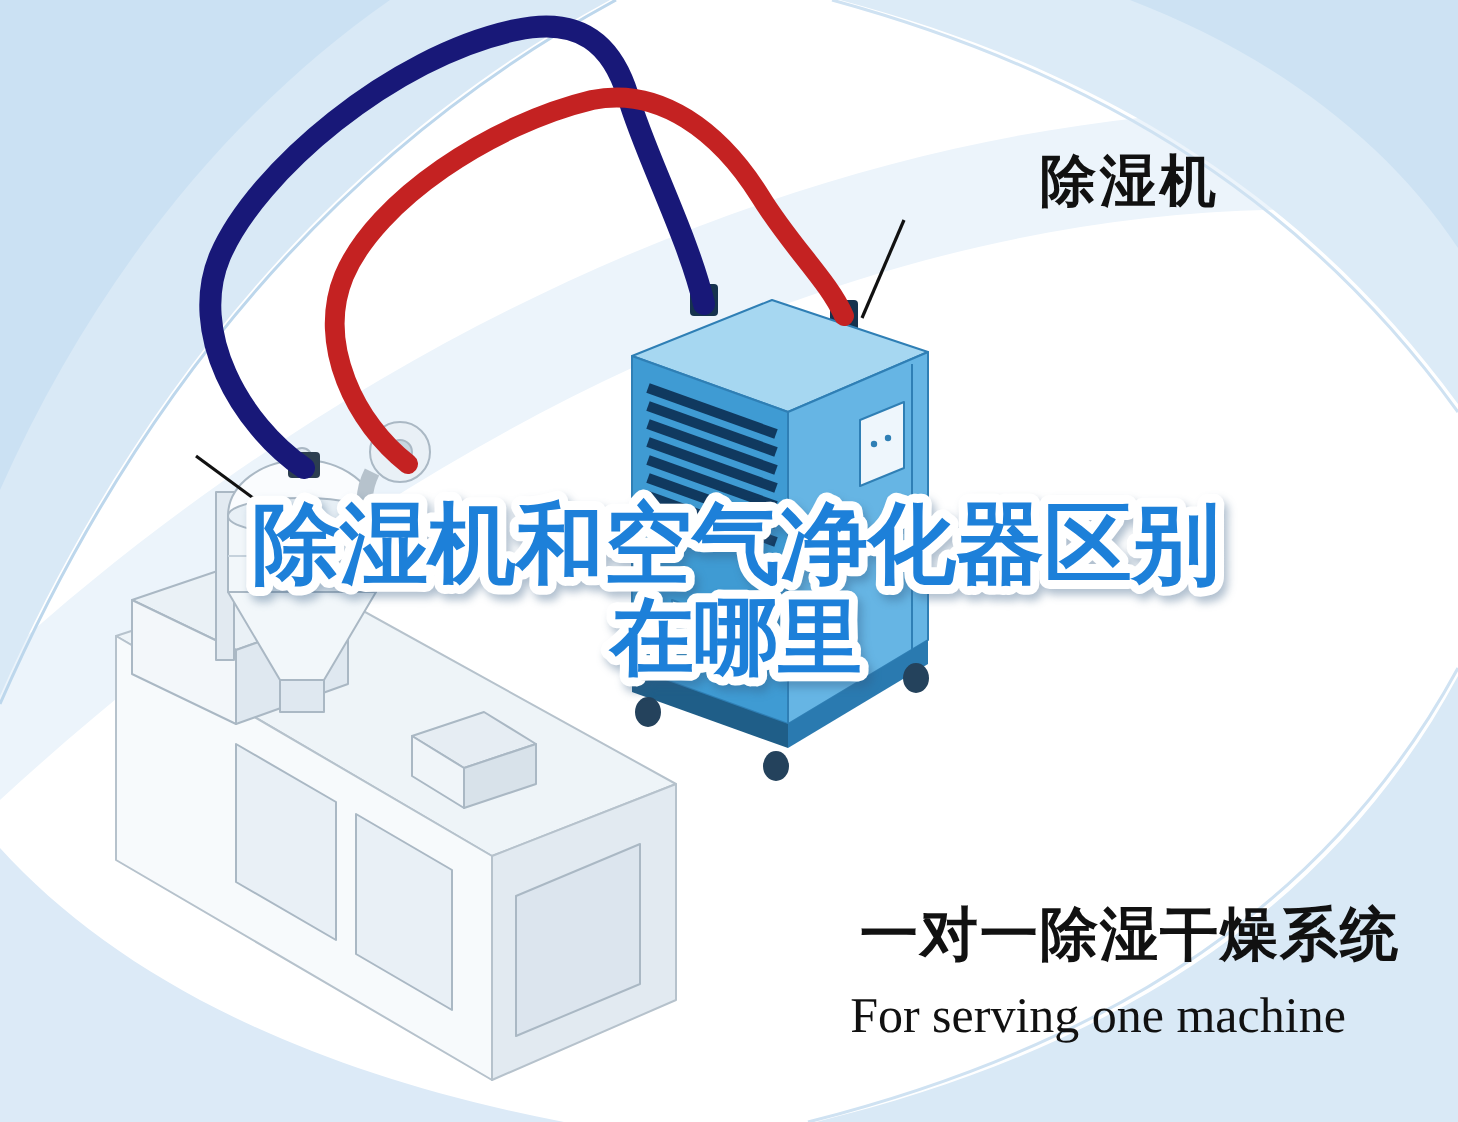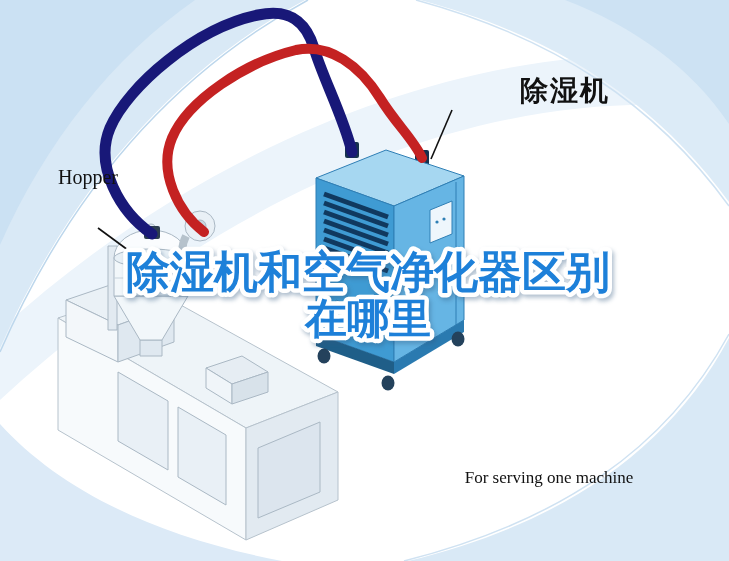--- a/index.html
+++ b/index.html
@@ -21,21 +21,21 @@
   .cn{font-family:"DejaVu Sans","Liberation Sans",sans-serif;font-weight:bold;color:#111;text-align:right;}
   .en{font-family:"Liberation Serif","DejaVu Serif",serif;color:#111;}
   .callout-dehumidifier{left:438px;top:72px;width:172px;}
   .callout-dehumidifier .cn{font-size:28px;letter-spacing:2px;}
   .callout-dehumidifier .en{font-size:23px;margin-top:3px;}
   .callout-hopper{left:40px;top:162px;width:96px;}
   .callout-hopper .cn{font-size:24px;letter-spacing:1px;}
   .callout-hopper .en{font-size:20px;margin-top:4px;}
   .caption{left:398px;top:448px;width:302px;}
   .caption .cn{font-size:29px;letter-spacing:1px;}
-  .caption .en{font-size:17px;margin-top:20px;}
+  .caption .en{font-size:25px;margin-top:7px;}
 </style>
 </head>
 <body>
 
 <div class="stage">
 
   <svg width="729" height="561" viewBox="0 0 729 561">
 
     <g>
       <path d="M0,400 C240,180 500,80 729,110 L729,60 C500,30 220,130 0,330 Z" fill="#ecf4fb"></path>
@@ -126,20 +126,20 @@
       <text class="title-line t1" x="368" y="287" fill="#1d80d9">除湿机和空气净化器区别</text>
       <text class="title-line t2" x="368" y="333" fill="#1d80d9">在哪里</text>
     </g>
   </svg>
 
   <div class="callout callout-dehumidifier">
     <div class="cn">除湿机</div>
   </div>
 
   <div class="callout callout-hopper">
-    <div class="en">Hopper</div>
   </div>
 
   <div class="caption">
+    <div class="cn">一对一除湿干燥系统</div>
     <div class="en">For serving one machine</div>
   </div>
 
 </div>
 
 </body></html>

